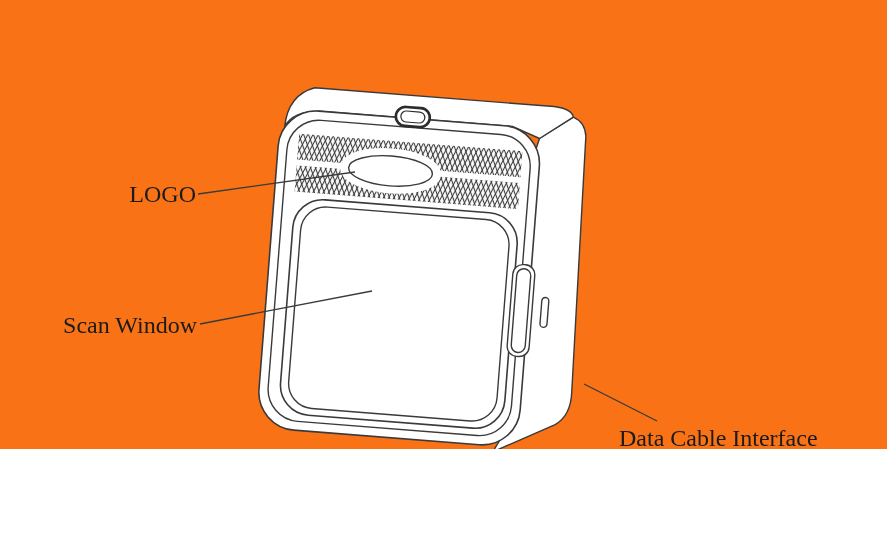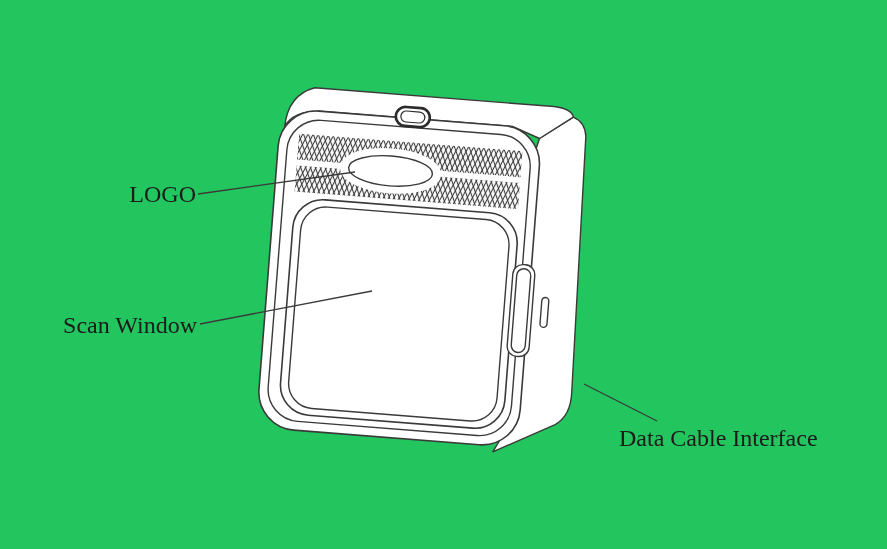--- a/index.html
+++ b/index.html
@@ -3,22 +3,22 @@
 <meta charset="utf-8">
 <style>
   html, body {
     margin: 0;
     padding: 0;
     background: #ffffff;
   }
   .page {
     position: relative;
     width: 887px;
-    height: 549px;
-    background: #22c55e;
+    height: 449px;
+    background: #f97316;
     overflow: hidden;
     font-family: "Liberation Serif", serif;
   }
   svg { display: block; }
 
   .outline {
     stroke: #3a3a3a;
     stroke-width: 1.4;
     fill: none;
     stroke-linecap: round;

